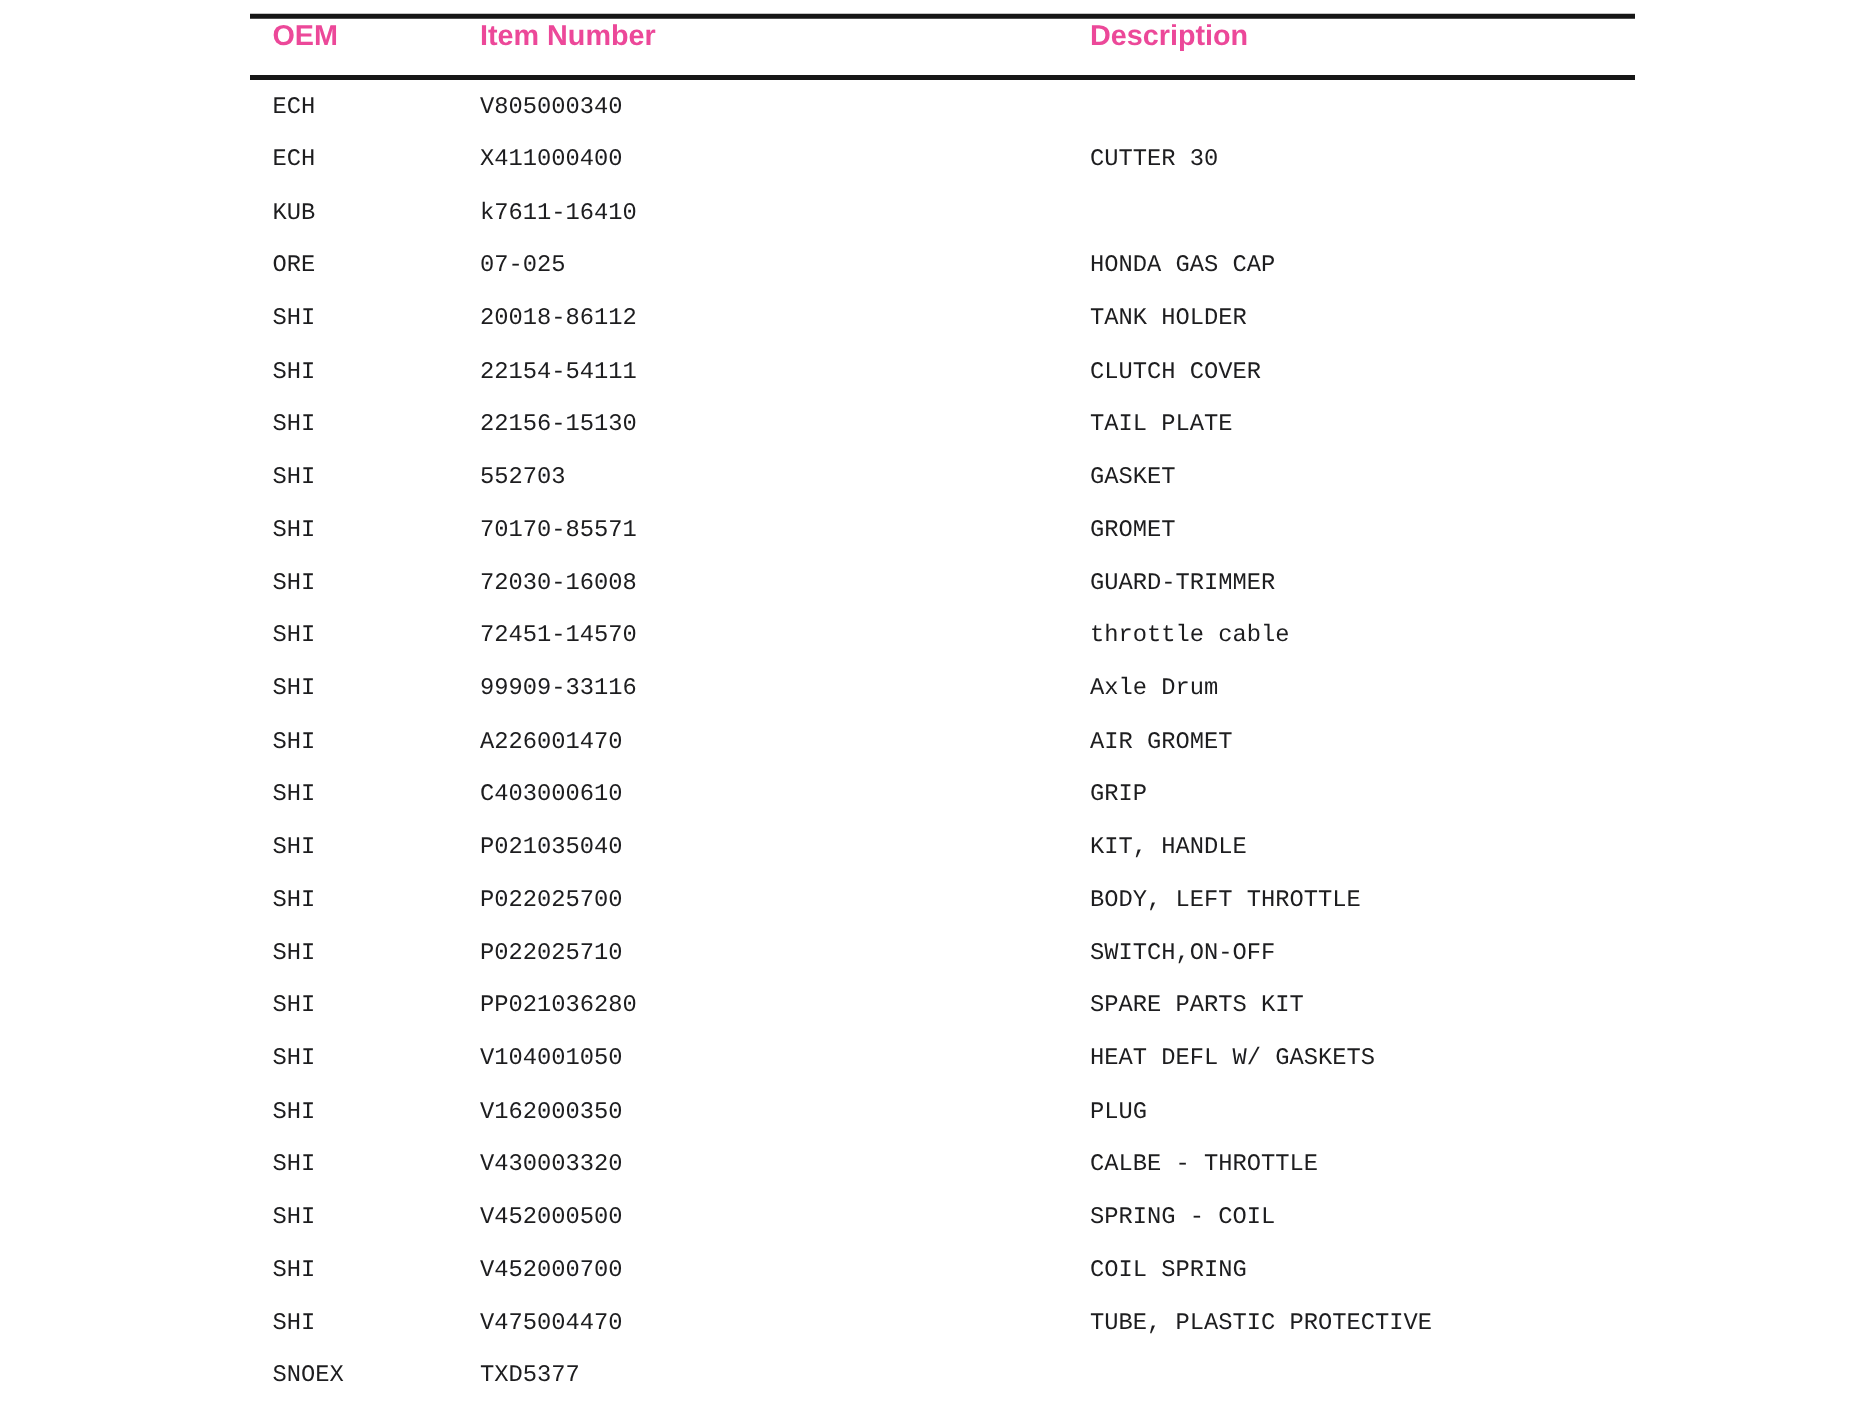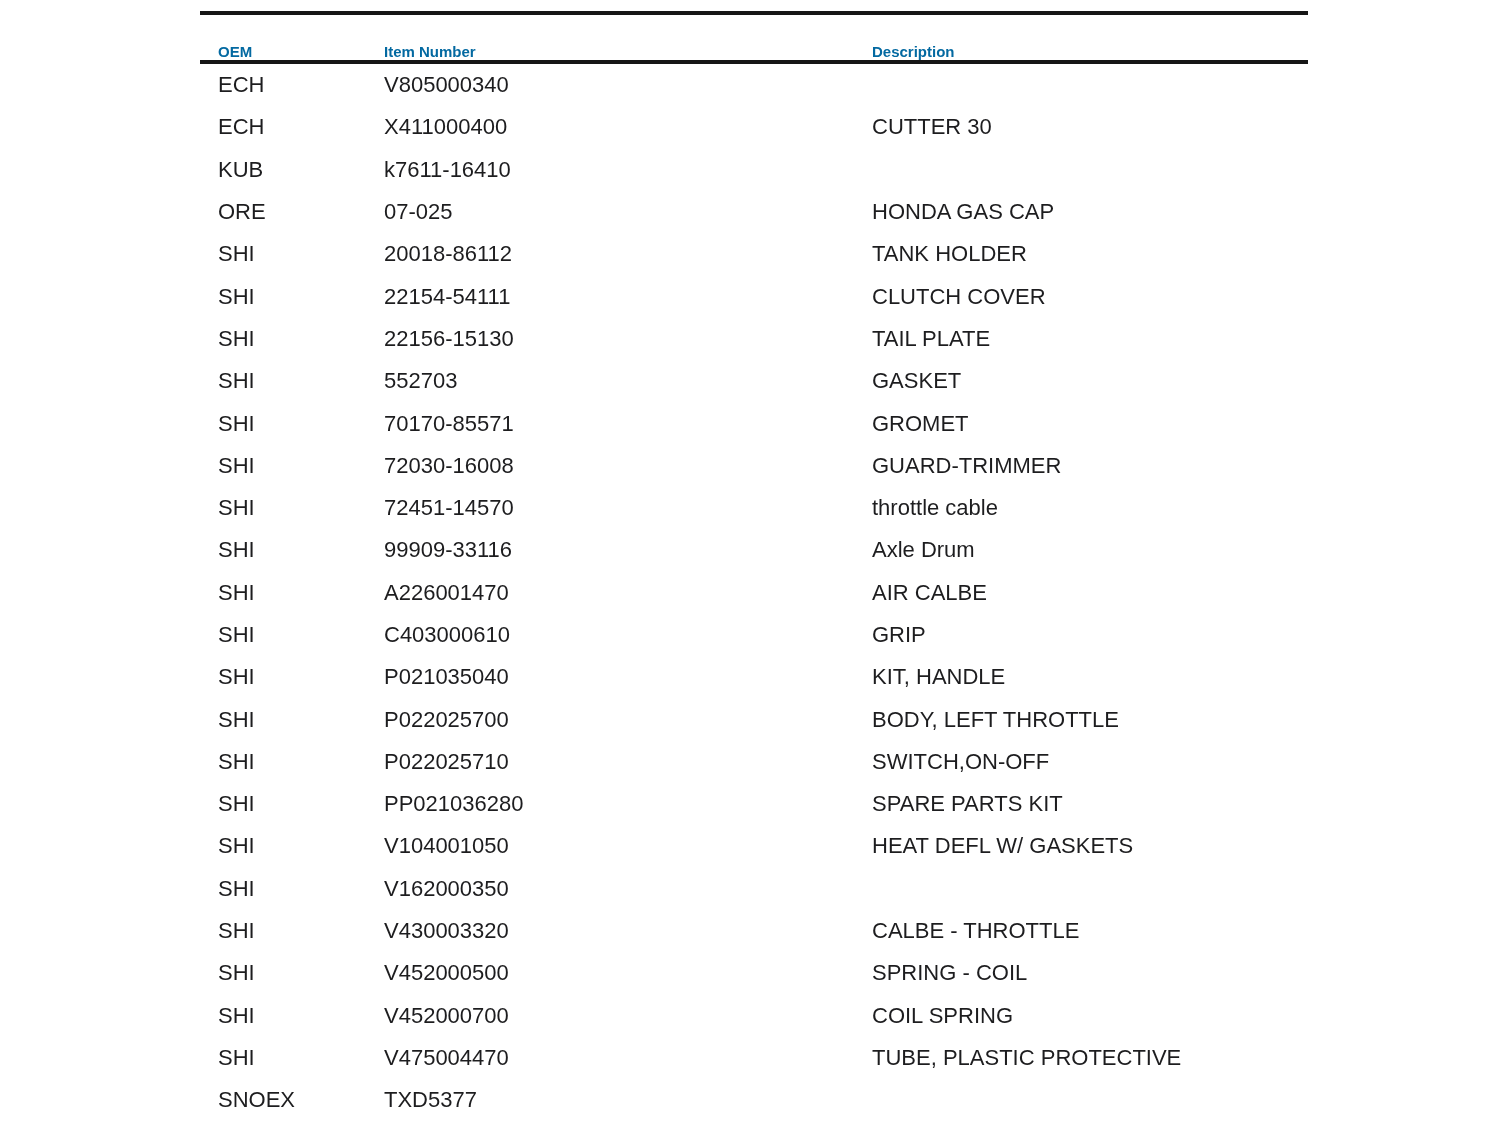--- a/index.html
+++ b/index.html
@@ -21,30 +21,31 @@
     top: 11px;
     width: 1108px;
   }
   .rule {
     height: 4px;
     background: #161616;
   }
   .header-row {
     height: 45px;
     display: flex;
-    align-items: flex-end;
+    align-items: flex-start;
     font-weight: bold;
-    font-size: 15px;
-    color: #0369a1;
+    font-size: 23px;
+    color: #ec4899;
   }
   .row {
     height: 42.3px;
     display: flex;
     align-items: center;
-    font-size: 22px;
+    font-size: 19px;
+    font-family: Liberation Mono, monospace;
   }
   .cell {
     white-space: pre;            
     overflow: visible;
   }
   .col-oem  { margin-left: 18px; width: 119px; flex: 0 0 auto; }
   .col-item_number { width: 488px; flex: 0 0 auto; margin-left: 47px; }
   .col-description { flex: 1 1 auto; }
 </style>
 </head>
@@ -113,21 +114,21 @@
         <div class="cell col-description">throttle cable</div>
       </div>
       <div class="row">
         <div class="cell col-oem">SHI</div>
         <div class="cell col-item_number">99909-33116</div>
         <div class="cell col-description">Axle Drum</div>
       </div>
       <div class="row">
         <div class="cell col-oem">SHI</div>
         <div class="cell col-item_number">A226001470</div>
-        <div class="cell col-description">AIR CALBE</div>
+        <div class="cell col-description">AIR GROMET</div>
       </div>
       <div class="row">
         <div class="cell col-oem">SHI</div>
         <div class="cell col-item_number">C403000610</div>
         <div class="cell col-description">GRIP</div>
       </div>
       <div class="row">
         <div class="cell col-oem">SHI</div>
         <div class="cell col-item_number">P021035040</div>
         <div class="cell col-description">KIT, HANDLE</div>
@@ -148,20 +149,21 @@
         <div class="cell col-description">SPARE PARTS KIT</div>
       </div>
       <div class="row">
         <div class="cell col-oem">SHI</div>
         <div class="cell col-item_number">V104001050</div>
         <div class="cell col-description">HEAT DEFL W/ GASKETS</div>
       </div>
       <div class="row">
         <div class="cell col-oem">SHI</div>
         <div class="cell col-item_number">V162000350</div>
+        <div class="cell col-description">PLUG</div>
       </div>
       <div class="row">
         <div class="cell col-oem">SHI</div>
         <div class="cell col-item_number">V430003320</div>
         <div class="cell col-description">CALBE - THROTTLE</div>
       </div>
       <div class="row">
         <div class="cell col-oem">SHI</div>
         <div class="cell col-item_number">V452000500</div>
         <div class="cell col-description">SPRING - COIL</div>

